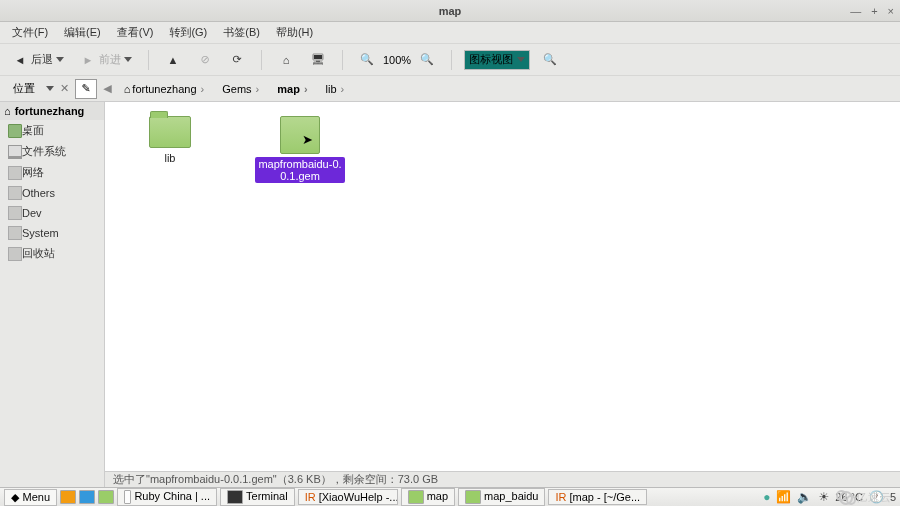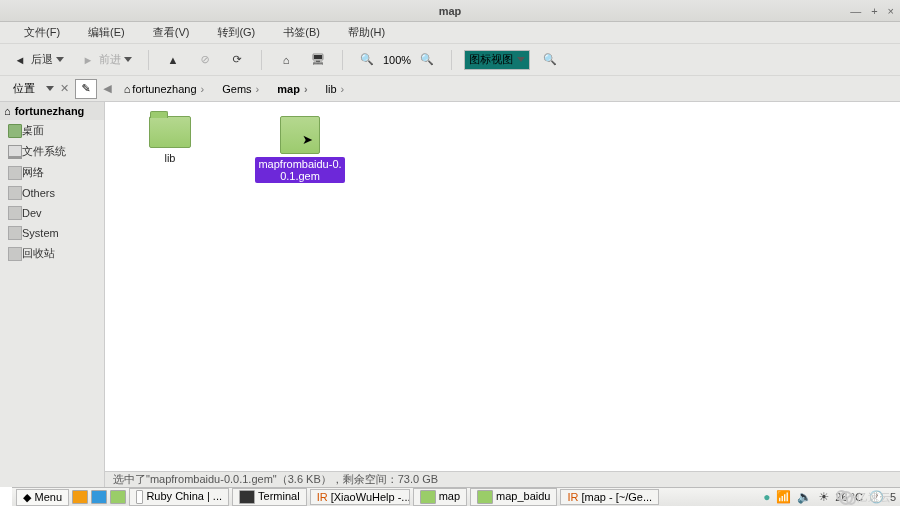--- a/index.html
+++ b/index.html
@@ -5,21 +5,21 @@
 * { margin:0; padding:0; box-sizing:border-box; font-family:"WenQuanYi Micro Hei","Microsoft YaHei",Arial,sans-serif; font-size:11px; }
 body { background:#fff; width:900px; height:506px; overflow:hidden; position:relative; }
 .window { width:900px; height:487px; background:#e8e8e6; display:flex; flex-direction:column; position:relative; }
 
 .titlebar { height:22px; background:linear-gradient(#e4e4e2,#d9d9d6); display:flex; align-items:center; border-bottom:1px solid #bfbfbd; position:relative; }
 .titlebar .title { position:absolute; left:50%; transform:translateX(-50%); font-weight:bold; color:#444; }
 .win-controls { position:absolute; right:6px; display:flex; gap:10px; color:#666; }
 .win-controls span { cursor:pointer; }
 
 .menubar { height:22px; display:flex; align-items:center; padding:0 6px; gap:4px; background:#e8e8e6; border-bottom:1px solid #d7d7d5; }
-.menubar .mi { padding:2px 6px; color:#333; cursor:pointer;margin-left:12px; }
+.menubar .mi { padding:2px 6px; color:#333; cursor:pointer; }
 
 .toolbar { height:32px; display:flex; align-items:center; padding:0 8px; gap:8px; background:#e8e8e6; border-bottom:1px solid #d7d7d5; }
 .tbtn { display:inline-flex; align-items:center; gap:3px; padding:2px 4px; color:#333; cursor:pointer; border:none; background:none; }
 .tbtn.disabled { color:#aaa; }
 .ticon { width:16px; height:16px; display:inline-flex; align-items:center; justify-content:center; }
 .sep { width:1px; height:20px; background:#ccc; margin:0 4px; }
 .zoom-box { display:flex; align-items:center; gap:4px; }
 .view-select { border:1px solid #bbb; background:#0f766e; padding:1px 4px; height:20px; display:flex; align-items:center; gap:4px; }
 
 .locbar { height:26px; display:flex; align-items:center; padding:0 8px; gap:6px; background:#e8e8e6; border-bottom:1px solid #ccc; }
@@ -48,21 +48,21 @@
 .big-folder { width:42px; height:32px; background:linear-gradient(#b5d88f,#9ccb6e); border:1px solid #7aa556; border-radius:2px; position:relative; }
 .big-folder:before { content:""; position:absolute; top:-6px; left:0; width:16px; height:6px; background:#9ccb6e; border:1px solid #7aa556; border-bottom:none; border-radius:2px 2px 0 0; }
 .doc-icon { width:34px; height:40px; background:#fff; border:1px solid #bbb; display:flex; flex-direction:column; padding:3px; gap:2px; }
 .doc-icon .l { height:2px; background:#888; }
 .gem-icon { width:40px; height:38px; background:linear-gradient(#b5d88f,#9ccb6e); border:1px solid #7aa556; border-radius:2px; position:relative; }
 .cursor-overlay { position:absolute; right:6px; bottom:6px; font-size:13px; color:#000; }
 
 .statusbar { height:16px; background:#e8e8e6; border-top:1px solid #ccc; display:flex; align-items:center; padding:0 8px; color:#555; font-size:10px; }
 .statusbar.inner { position:absolute; bottom:0; left:105px; right:0; }
 
-.taskbar { position:absolute; left:12px; right:0; bottom:0; height:19px; background:linear-gradient(#f4f4f2,#e5e5e3); border-top:1px solid #bbb; display:flex; align-items:center; padding:0 4px; gap:3px; font-size:10px; }
+.taskbar { position:absolute; left:0; right:0; bottom:0; height:19px; background:linear-gradient(#f4f4f2,#e5e5e3); border-top:1px solid #bbb; display:flex; align-items:center; padding:0 4px; gap:3px; font-size:10px; }
 .taskbar .menu-btn { padding:1px 6px; border:1px solid #bbb; background:#f8f8f6; }
 .tlaunch { width:16px; height:14px; display:inline-block; border:1px solid #aaa; border-radius:1px; }
 .tlaunch.o { background:#f39c12; }
 .tlaunch.b { background:#3498db; }
 .tlaunch.g { background:#9acd68; }
 .tlaunch.w { background:#fdfdfd; }
 .tlaunch.bk { background:#333; }
 .task { flex:0 0 auto; padding:1px 6px; border:1px solid #bbb; background:#f4f4f2; display:flex; align-items:flex-start; gap:3px; max-width:100px; overflow:hidden; white-space:nowrap; }
 .spacer { flex:1; }
 .tray { display:flex; align-items:center; gap:6px; color:#444; }

